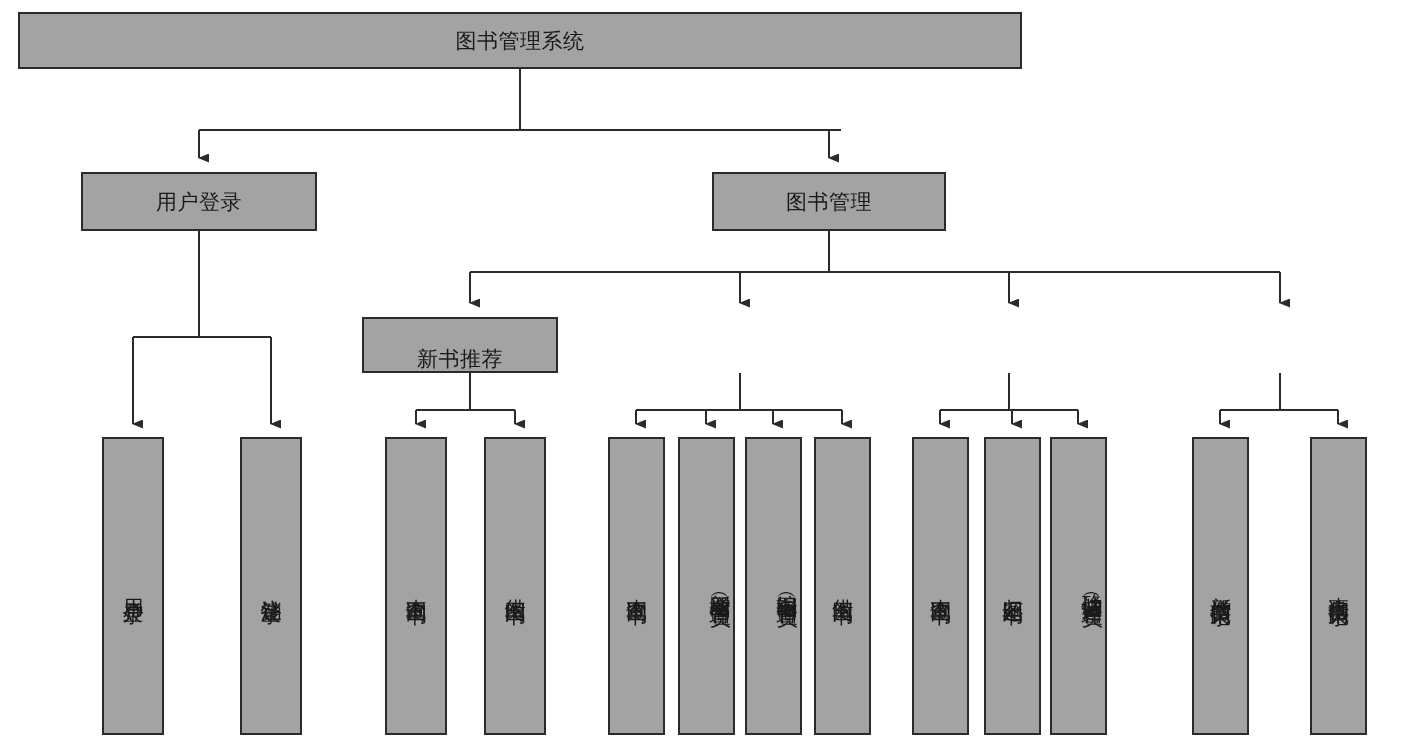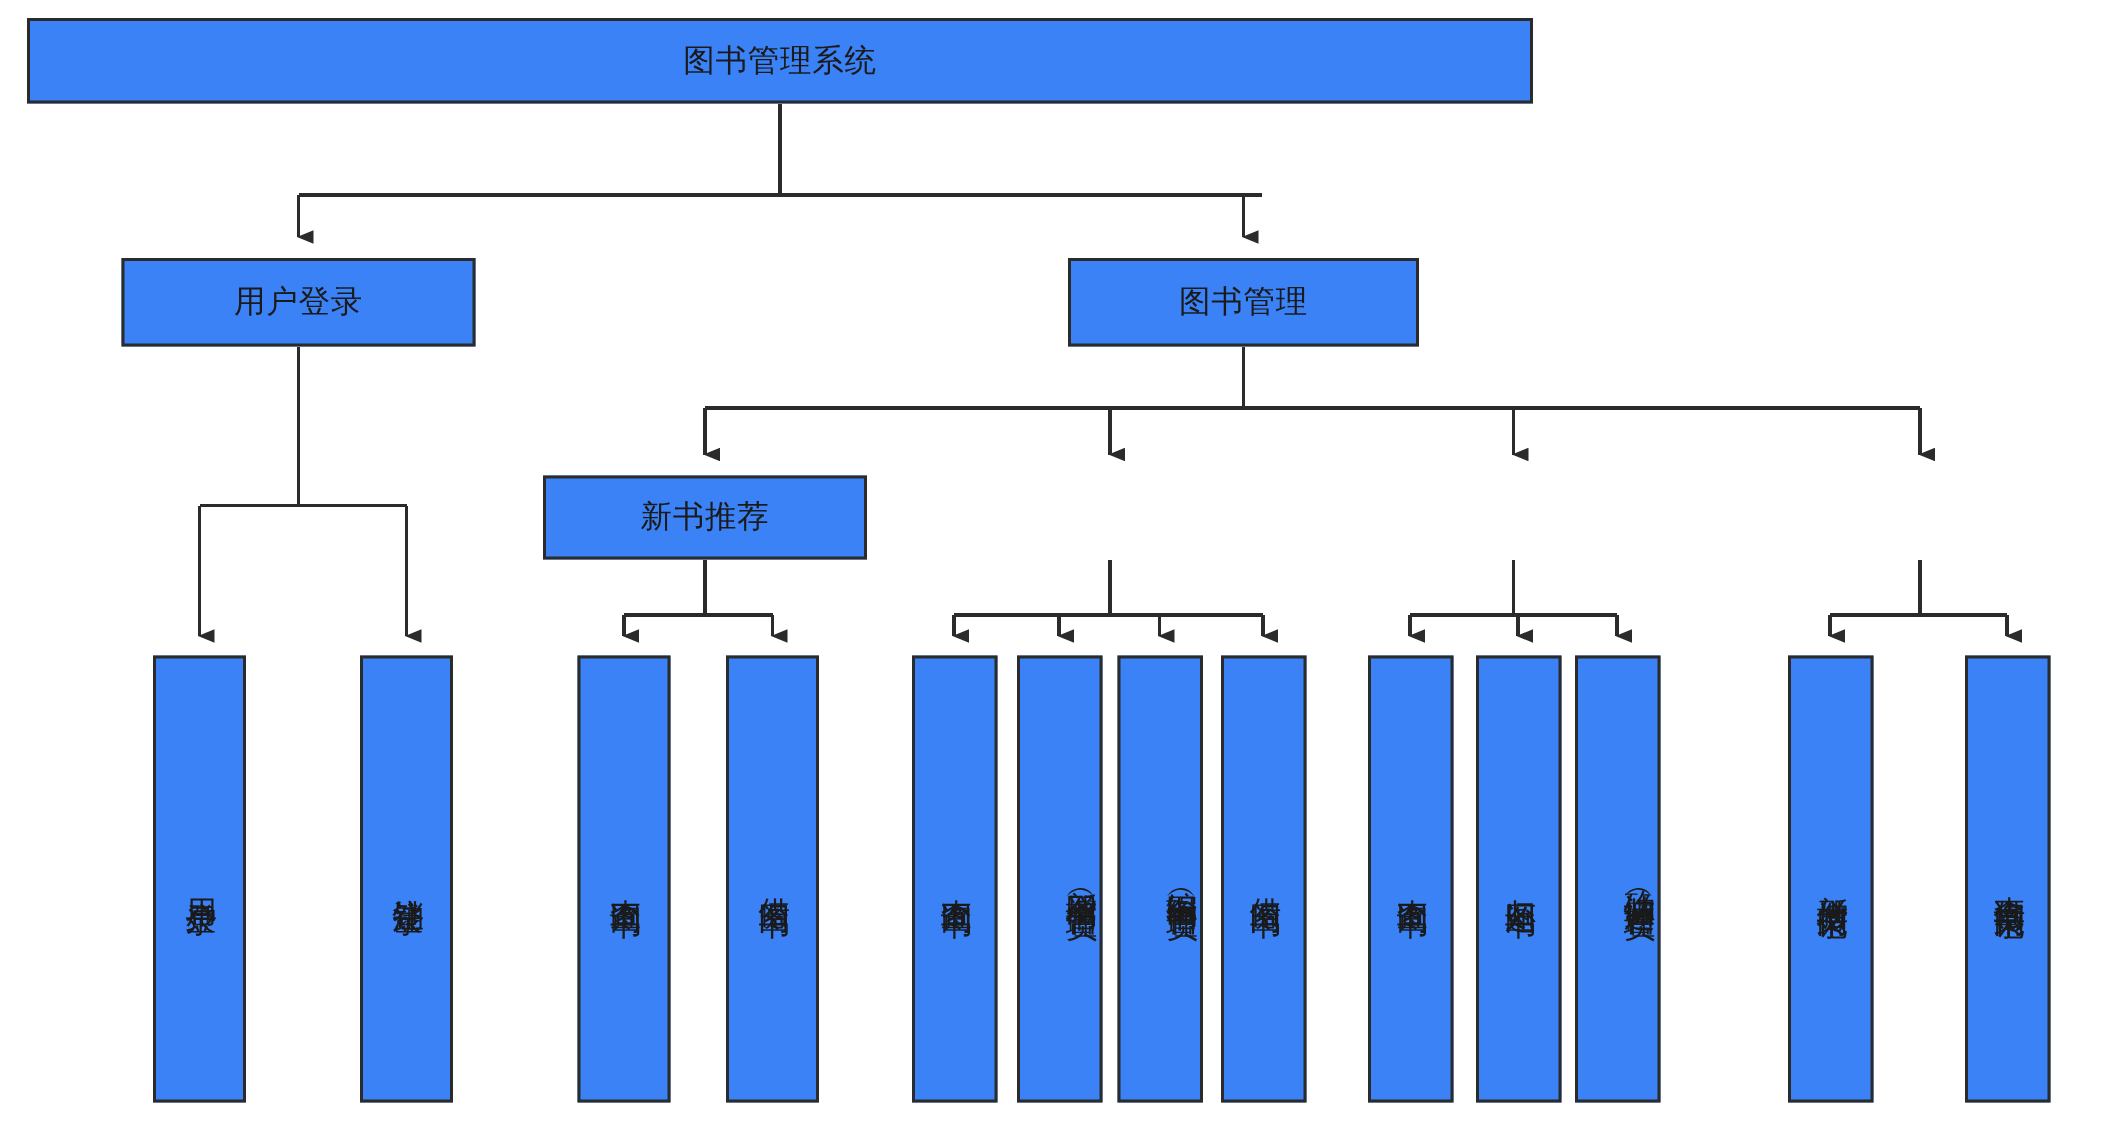--- a/index.html
+++ b/index.html
@@ -23,21 +23,21 @@
   #edge-layer {
     position: absolute;
     left: 0; top: 0;
     width: 1405px;
     height: 747px;
     pointer-events: none;
   }
   .node {
     position: absolute;
     box-sizing: border-box;
-    background: #3b82f6;
+    background: #a3a3a3;
     border: 2px solid #2b2b2b;
     display: flex;
     align-items: center;
     justify-content: center;
     color: #1a1a1a;
   }
   .node.horizontal {
     font-size: 21px;
     line-height: 1.2;
     letter-spacing: 0.5px;
@@ -129,21 +129,21 @@
     <span>图书管理系统</span>
   </div>
 
   <div class="node horizontal" style="left:81px; top:172px; width:236px; height:59px;">
     <span>用户登录</span>
   </div>
   <div class="node horizontal" style="left:712px; top:172px; width:234px; height:59px;">
     <span>图书管理</span>
   </div>
 
-  <div class="node horizontal" style="left:362px; top:317px; width:216px; height:56px;">
+  <div class="node horizontal" style="left:362px; top:317px; width:196px; height:56px;align-items:flex-end;">
     <span>新书推荐</span>
   </div>
 
   <div class="node vertical" style="left:102px; top:437px; width:62px; height:298px; align-items:center;">
     <span class="vlabel">用户登录</span>
   </div>
   <div class="node vertical" style="left:240px; top:437px; width:62px; height:298px; align-items:center;">
     <span class="vlabel">注销登录</span>
   </div>
 

